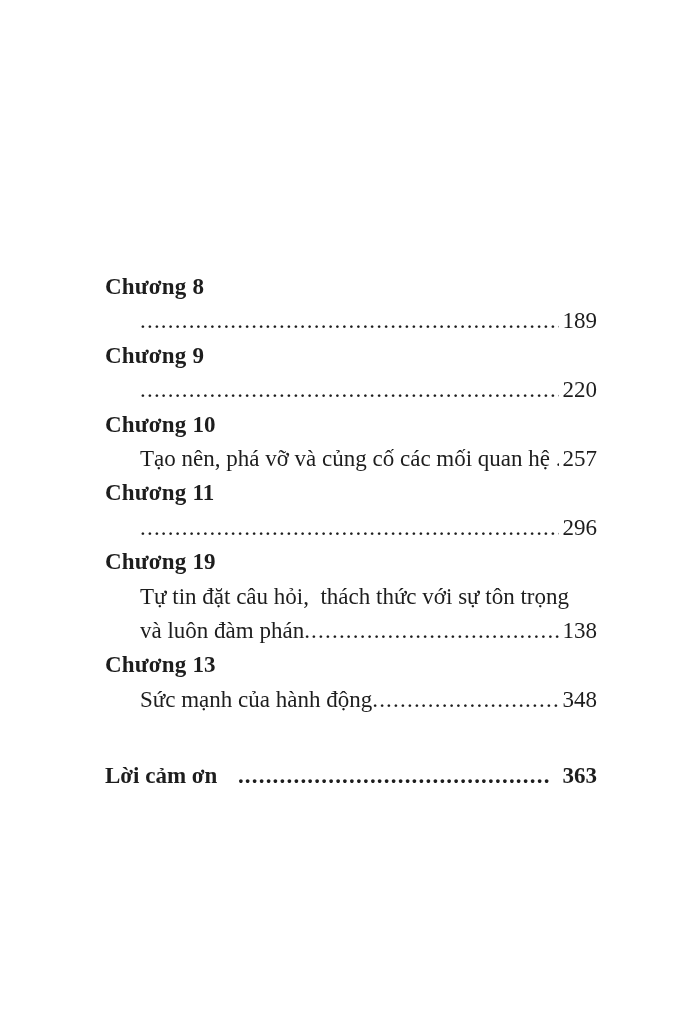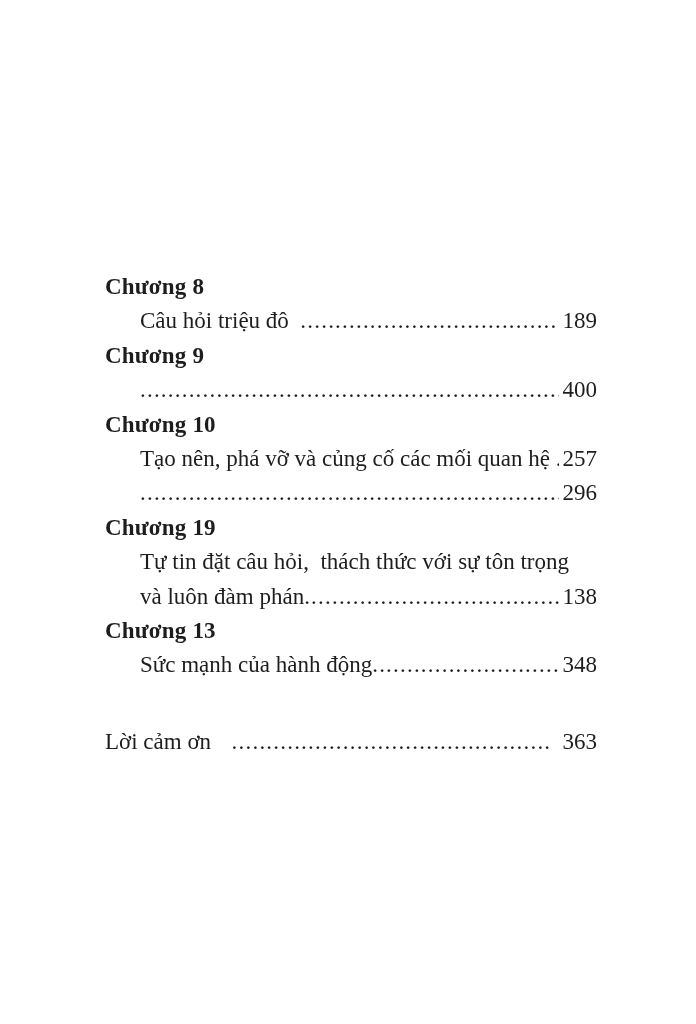--- a/index.html
+++ b/index.html
@@ -48,54 +48,56 @@
     min-width: 0;
   }
   .num {
     flex: 0 0 auto;
     padding-left: 4px;
     text-align: center;
   }
   .ack-row {
     margin-top: 42px;
   }
-  .bold { font-weight: normal; gap: 9px; }
+  .bold { font-weight: bold; gap: 9px; }
 </style>
 </head>
 <body>
 
 <div class="page">
   <div class="toc">
 
     <div class="row heading">
       <span class="t">Chương 8</span>
     </div>
     <div class="row indent">
-      <span class="t">Câu hỏi triệu đô  </span>
       <span class="leader">..........................................................................................................................................................</span>
       <span class="num">189</span>
     </div>
 
     <div class="row heading">
       <span class="t">Chương 9</span>
     </div>
     <div class="row indent">
       <span class="leader">..........................................................................................................................................................</span>
-      <span class="num">400</span>
+      <span class="num">220</span>
     </div>
 
     <div class="row heading">
       <span class="t">Chương 10</span>
     </div>
     <div class="row indent">
       <span class="t">Tạo nên, phá vỡ và củng cố các mối quan hệ </span>
       <span class="leader">..........................................................................................................................................................</span>
       <span class="num">257</span>
     </div>
 
+    <div class="row heading">
+      <span class="t">Chương 11</span>
+    </div>
     <div class="row indent">
       <span class="leader">..........................................................................................................................................................</span>
       <span class="num">296</span>
     </div>
 
     <div class="row heading">
       <span class="t">Chương 19</span>
     </div>
     <div class="row indent">
       <span class="t">Tự tin đặt câu hỏi,  thách thức với sự tôn trọng</span>

